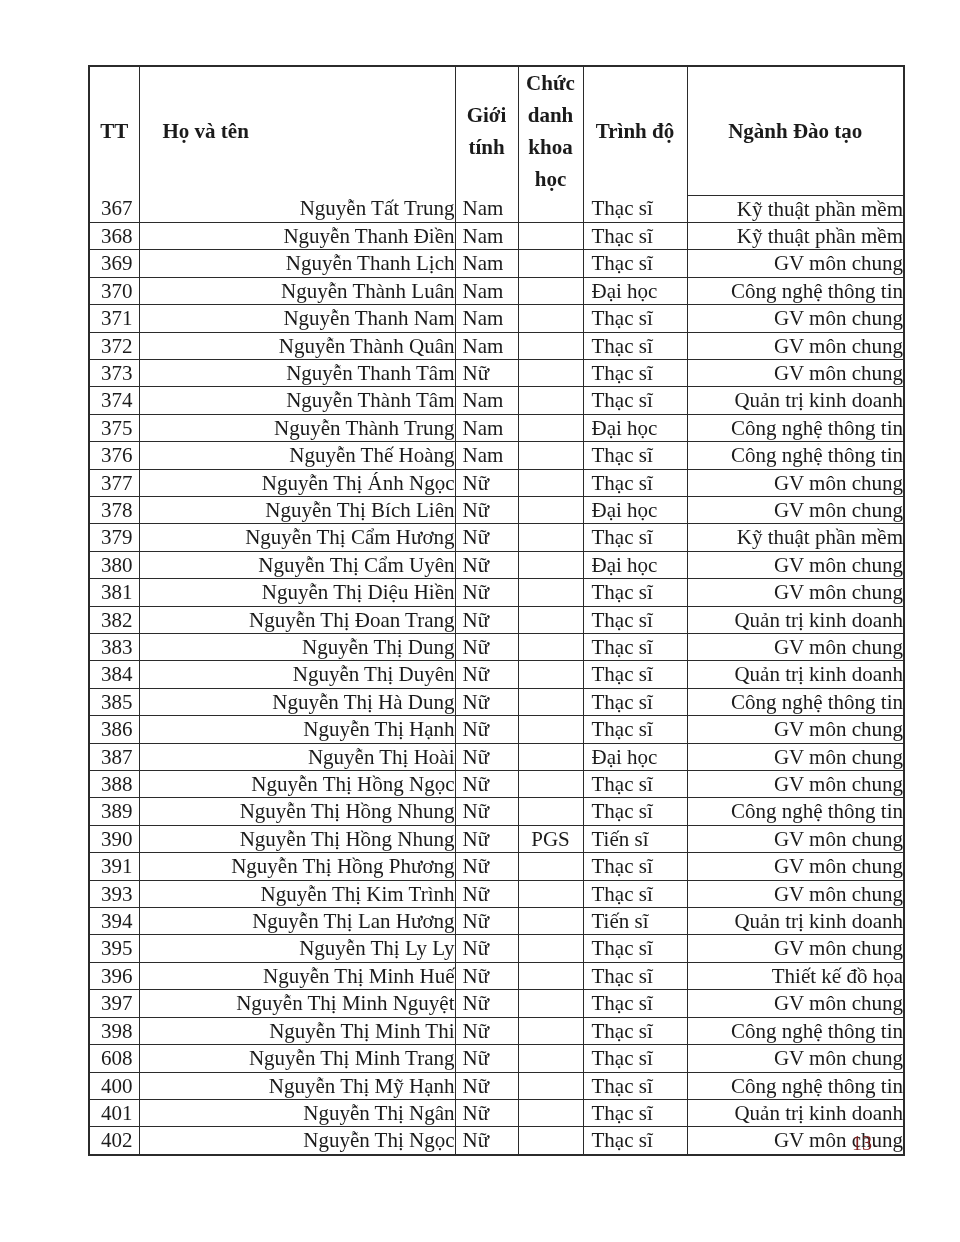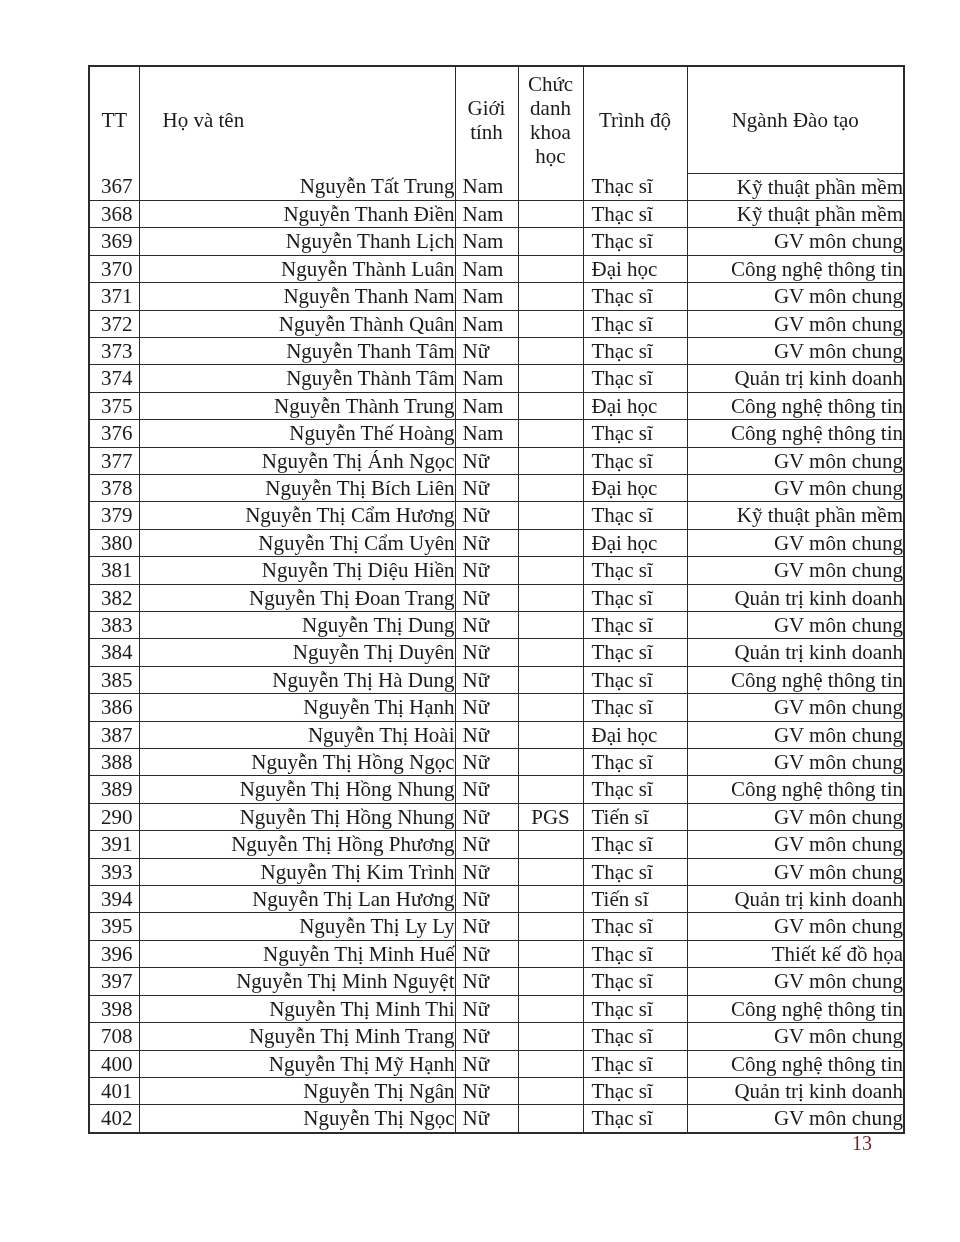--- a/index.html
+++ b/index.html
@@ -36,23 +36,23 @@
     padding: 0;
     overflow: hidden;
     white-space: nowrap;
     vertical-align: middle;
   }
   .roster thead tr { height: 107px; }
   .roster tbody tr { height: 26.6px; }
   .roster tbody td { line-height: 26.4px; }
 
   .roster th {
-    font-weight: normal;
+    font-weight: bold;
     text-align: center;
-    line-height: 24px;
+    line-height: 32px;
   }
   th.no-bb { border-bottom-style: hidden; }
   th.h-name { text-align: left; padding-left: 23px; }
   th.h-gender { white-space: normal; padding: 0 4px; }
   th.h-title  { white-space: normal; padding: 0 3px; }
 
   td.c-tt     { text-align: right;  padding-right: 6px; }
   td.c-name   { text-align: right;   padding-left: 11px; }
   td.c-gender { text-align: left;   padding-left: 7px; }
   td.c-title  { text-align: center; }
@@ -272,21 +272,21 @@
   </tr>
         <tr>
     <td class="c-tt">389</td>
     <td class="c-name">Nguyễn Thị Hồng Nhung</td>
     <td class="c-gender">Nữ</td>
     <td class="c-title"></td>
     <td class="c-degree">Thạc sĩ</td>
     <td class="c-major">Công nghệ thông tin</td>
   </tr>
         <tr>
-    <td class="c-tt">290</td>
+    <td class="c-tt">390</td>
     <td class="c-name">Nguyễn Thị Hồng Nhung</td>
     <td class="c-gender">Nữ</td>
     <td class="c-title">PGS</td>
     <td class="c-degree">Tiến sĩ</td>
     <td class="c-major">GV môn chung</td>
   </tr>
         <tr>
     <td class="c-tt">391</td>
     <td class="c-name">Nguyễn Thị Hồng Phương</td>
     <td class="c-gender">Nữ</td>
@@ -336,21 +336,21 @@
   </tr>
         <tr>
     <td class="c-tt">398</td>
     <td class="c-name">Nguyễn Thị Minh Thi</td>
     <td class="c-gender">Nữ</td>
     <td class="c-title"></td>
     <td class="c-degree">Thạc sĩ</td>
     <td class="c-major">Công nghệ thông tin</td>
   </tr>
         <tr>
-    <td class="c-tt">708</td>
+    <td class="c-tt">608</td>
     <td class="c-name">Nguyễn Thị Minh Trang</td>
     <td class="c-gender">Nữ</td>
     <td class="c-title"></td>
     <td class="c-degree">Thạc sĩ</td>
     <td class="c-major">GV môn chung</td>
   </tr>
         <tr>
     <td class="c-tt">400</td>
     <td class="c-name">Nguyễn Thị Mỹ Hạnh</td>
     <td class="c-gender">Nữ</td>

